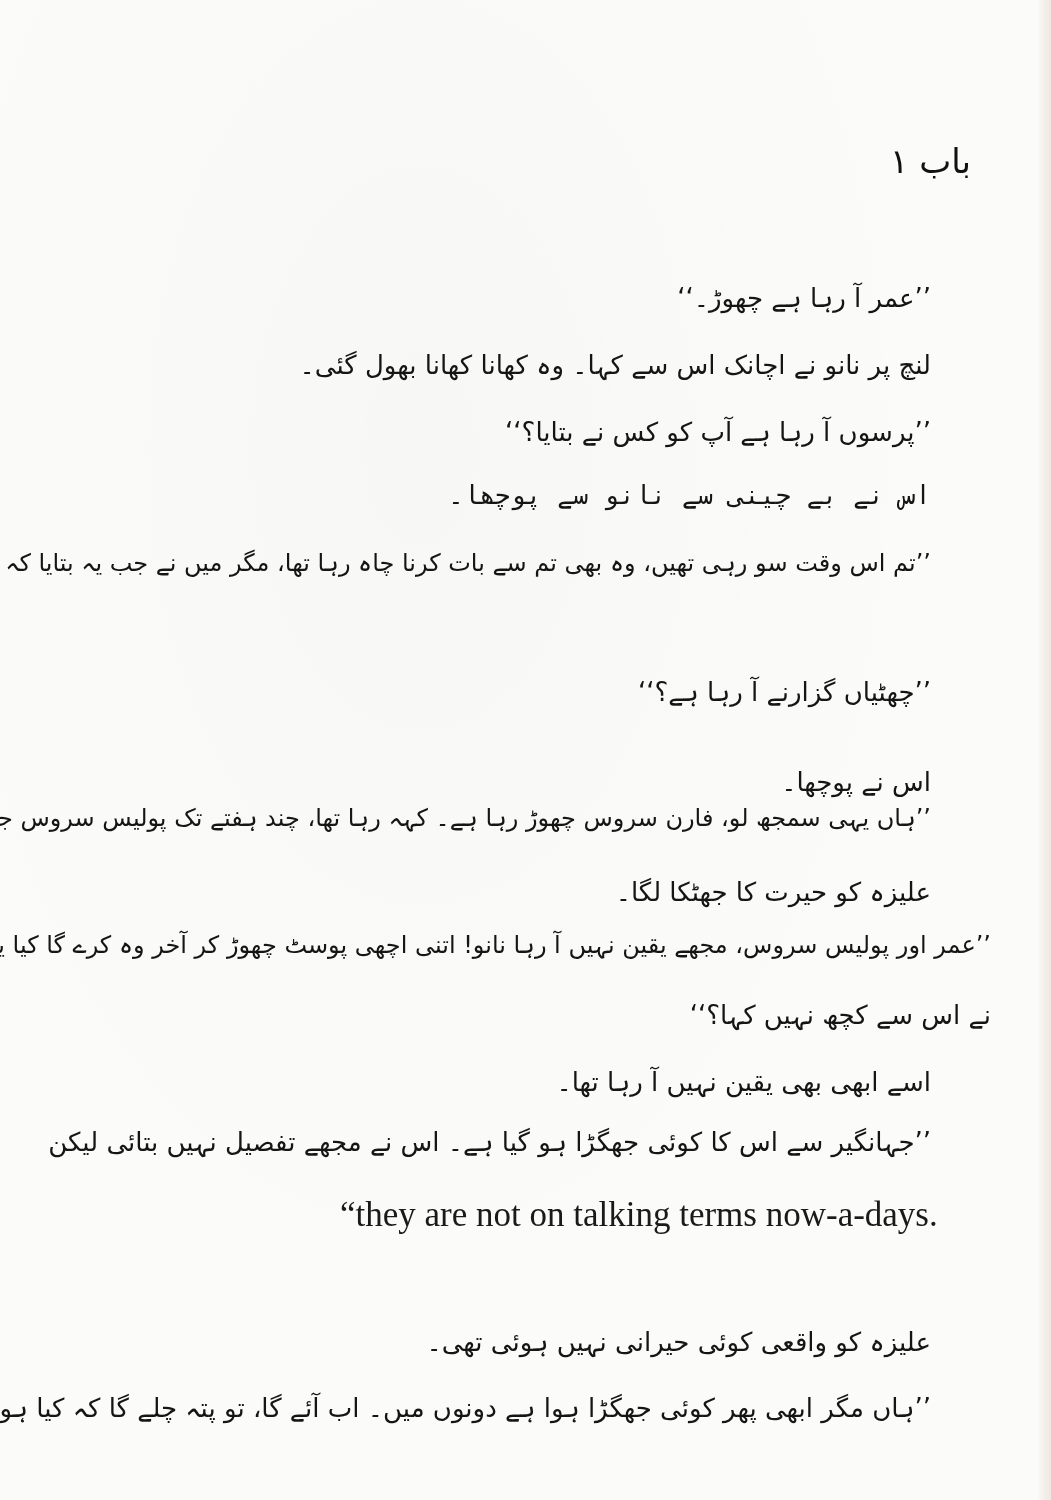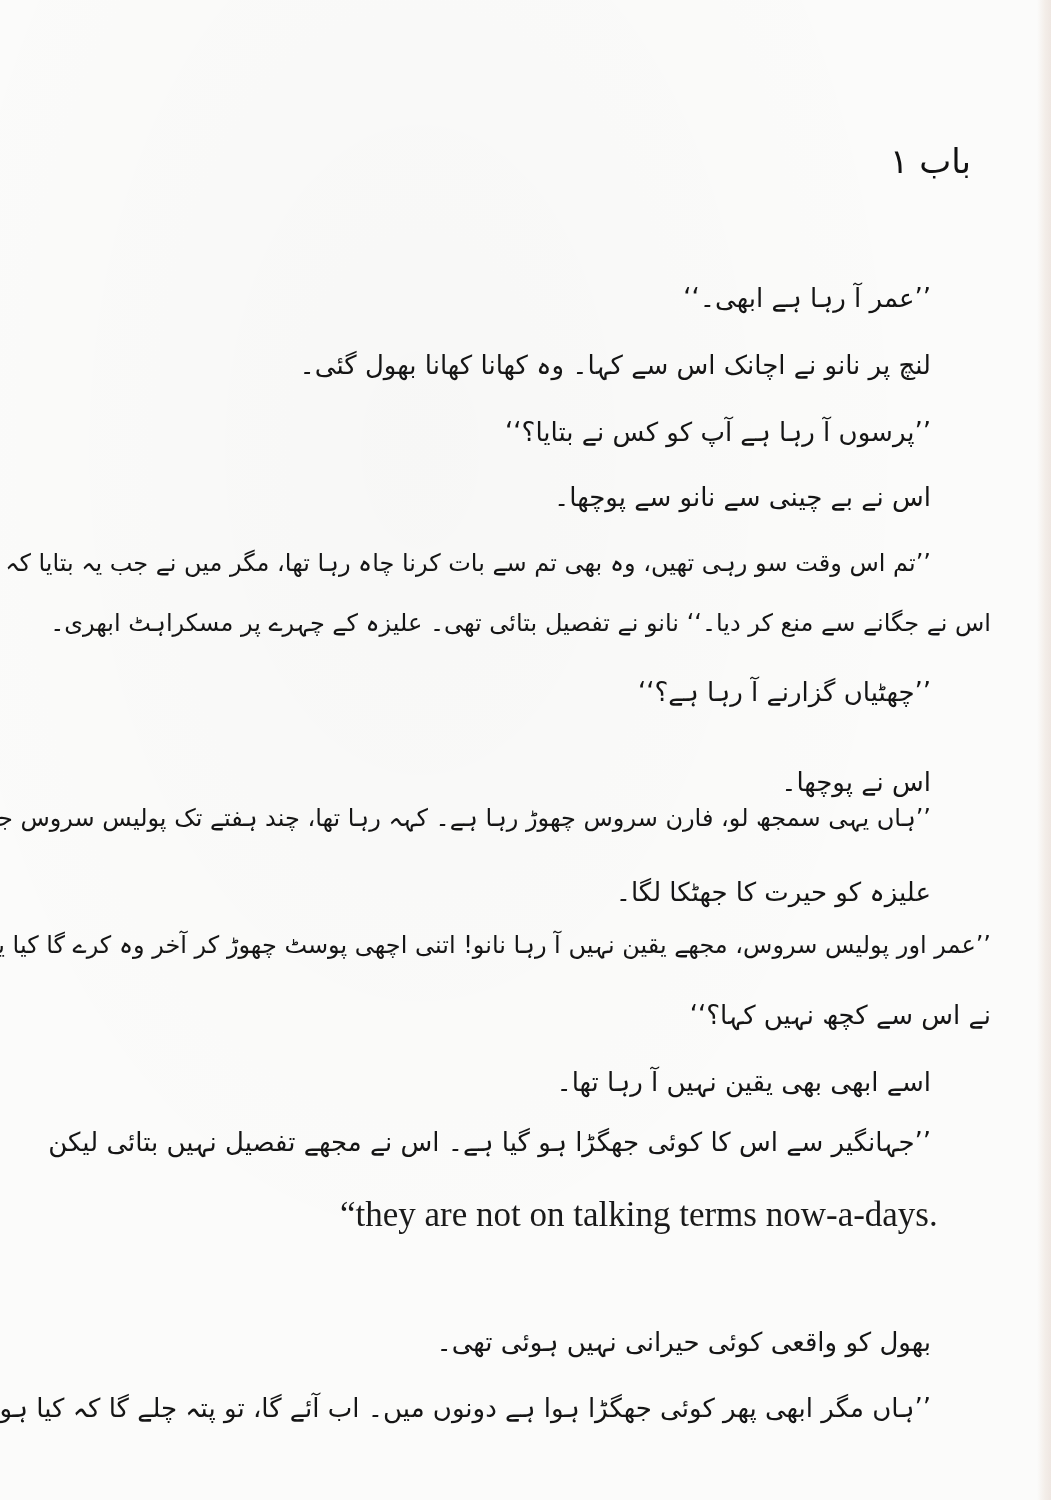--- a/index.html
+++ b/index.html
@@ -60,30 +60,29 @@
     }
   </style>
 </head>
 <body>
 
 <div class="page">
   <div class="page-edge"></div>
 
   <div class="chapter-title">باب ۱</div>
 
-  <div class="line" style="right:120px; top:278px;">’’عمر آ رہا ہے ابھی۔‘‘</div>
+  <div class="line" style="right:120px; top:278px;">’’عمر آ رہا ہے چھوڑ۔‘‘</div>
   <div class="line" style="right:120px; top:345px;">لنچ پر نانو نے اچانک اس سے کہا۔ وہ کھانا کھانا بھول گئی۔</div>
   <div class="line" style="right:120px; top:412px;">’’پرسوں آ رہا ہے آپ کو کس نے بتایا؟‘‘</div>
-  <div class="line" style="right:120px; top:477px;">اس نے بے چینی سے  نانو سے پوچھا۔</div>
+  <div class="line" style="right:120px; top:477px;font-family:Liberation Mono, monospace;">اس نے بے چینی سے  نانو سے پوچھا۔</div>
   <div class="line" style="right:120px; top:543px; font-size:24px;">’’تم اس وقت سو رہی تھیں، وہ بھی تم سے بات کرنا چاہ رہا تھا، مگر میں نے جب یہ بتایا کہ تم سو رہی ہو تو پھر</div>
-  <div class="line" style="right:60px; top:603px; font-size:24px;">اس نے جگانے سے منع کر دیا۔‘‘ نانو نے تفصیل بتائی تھی۔ علیزہ کے چہرے پر مسکراہٹ ابھری۔</div>
   <div class="line" style="right:120px; top:672px;">’’چھٹیاں گزارنے آ رہا ہے؟‘‘</div>
   <div class="line" style="right:120px; top:738px;margin-top:24px;">اس نے پوچھا۔</div>
   <div class="line" style="right:120px; top:798px; font-size:24px;">’’ہاں یہی سمجھ لو، فارن سروس چھوڑ رہا ہے۔ کہہ رہا تھا، چند ہفتے تک پولیس سروس جوائن کر لے گا۔‘‘</div>
   <div class="line" style="right:120px; top:872px;margin-left:15px;">علیزہ کو حیرت کا جھٹکا لگا۔</div>
   <div class="line" style="right:60px; top:925px; font-size:24px;">’’عمر اور پولیس سروس، مجھے یقین نہیں آ رہا نانو! اتنی اچھی پوسٹ چھوڑ کر آخر وہ کرے گا کیا یہاں۔ انکل</div>
   <div class="line" style="right:60px; top:995px;">نے اس سے کچھ نہیں کہا؟‘‘</div>
   <div class="line" style="right:120px; top:1062px;">اسے ابھی بھی یقین نہیں آ رہا تھا۔</div>
   <div class="line" style="right:120px; top:1122px;">’’جہانگیر سے اس کا کوئی جھگڑا ہو گیا ہے۔ اس نے مجھے تفصیل نہیں بتائی لیکن</div>
   <div class="english" style="left:340px; top:1195px;">“they are not on talking terms now-a-days.</div>
-  <div class="line" style="right:120px; top:1322px;">بھول کو واقعی کوئی حیرانی نہیں ہوئی تھی۔</div>
+  <div class="line" style="right:120px; top:1322px;">علیزہ کو واقعی کوئی حیرانی نہیں ہوئی تھی۔</div>
   <div class="line" style="right:120px; top:1388px;">’’ہاں مگر ابھی پھر کوئی جھگڑا ہوا ہے دونوں میں۔ اب آئے گا، تو پتہ چلے گا کہ کیا ہوا۔‘‘</div>
 </div>
 
 </body></html>

